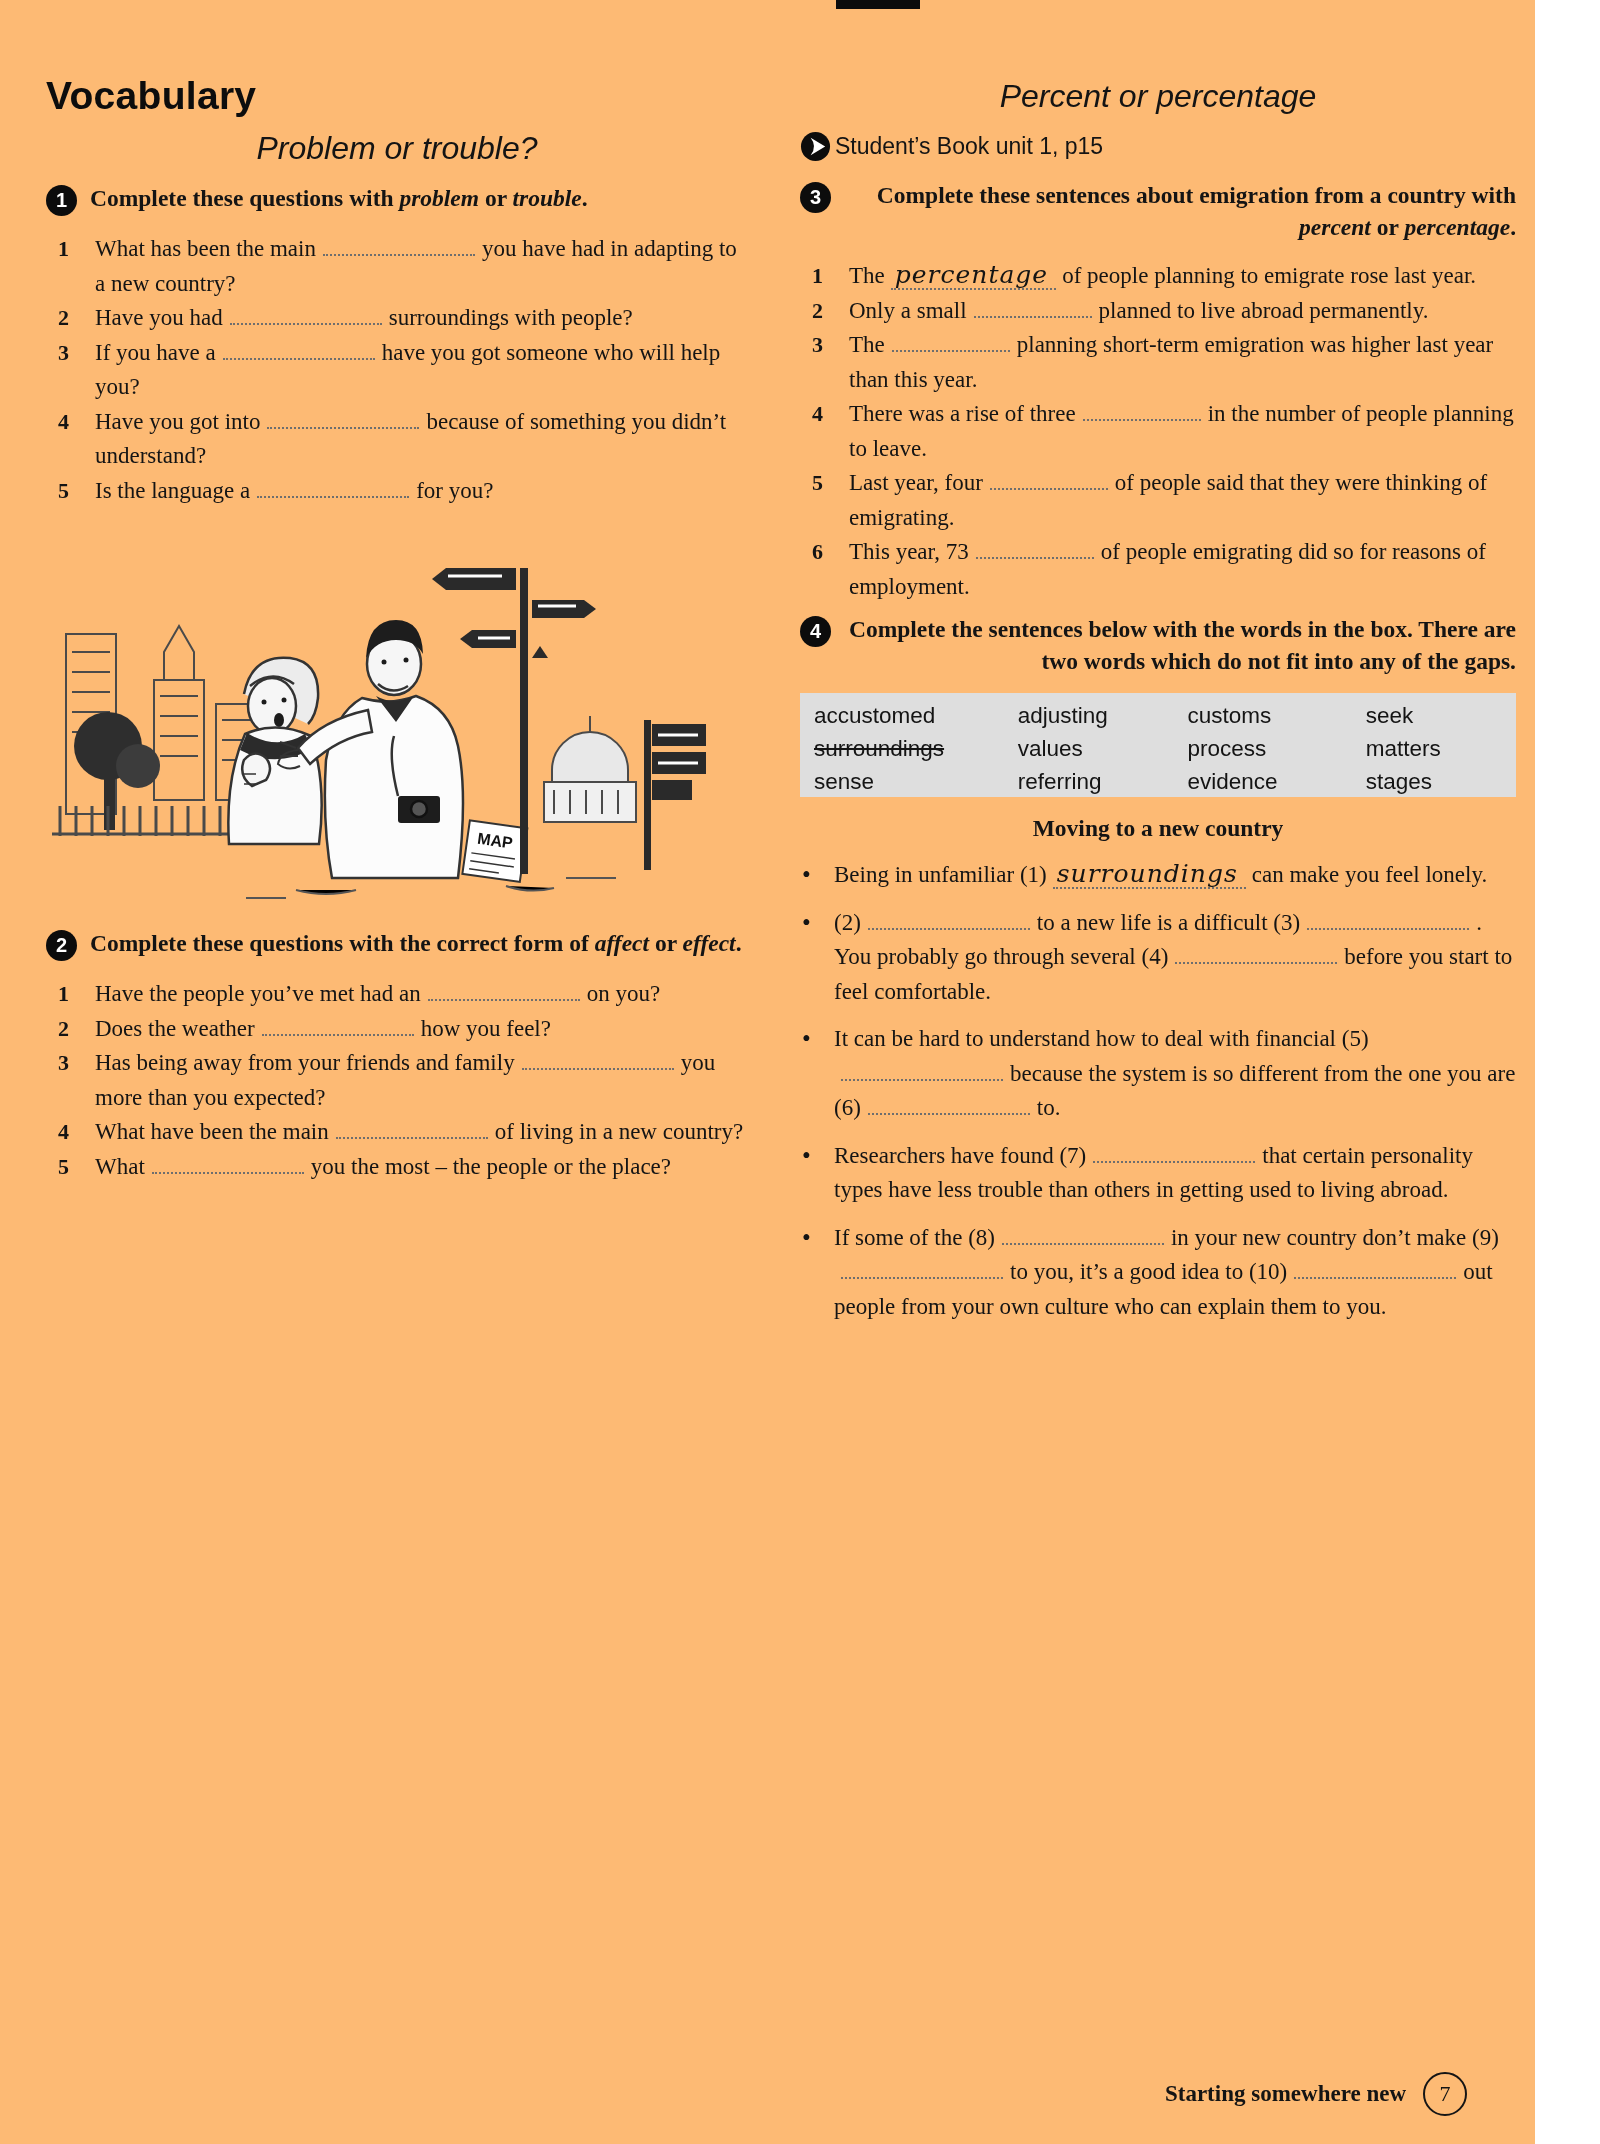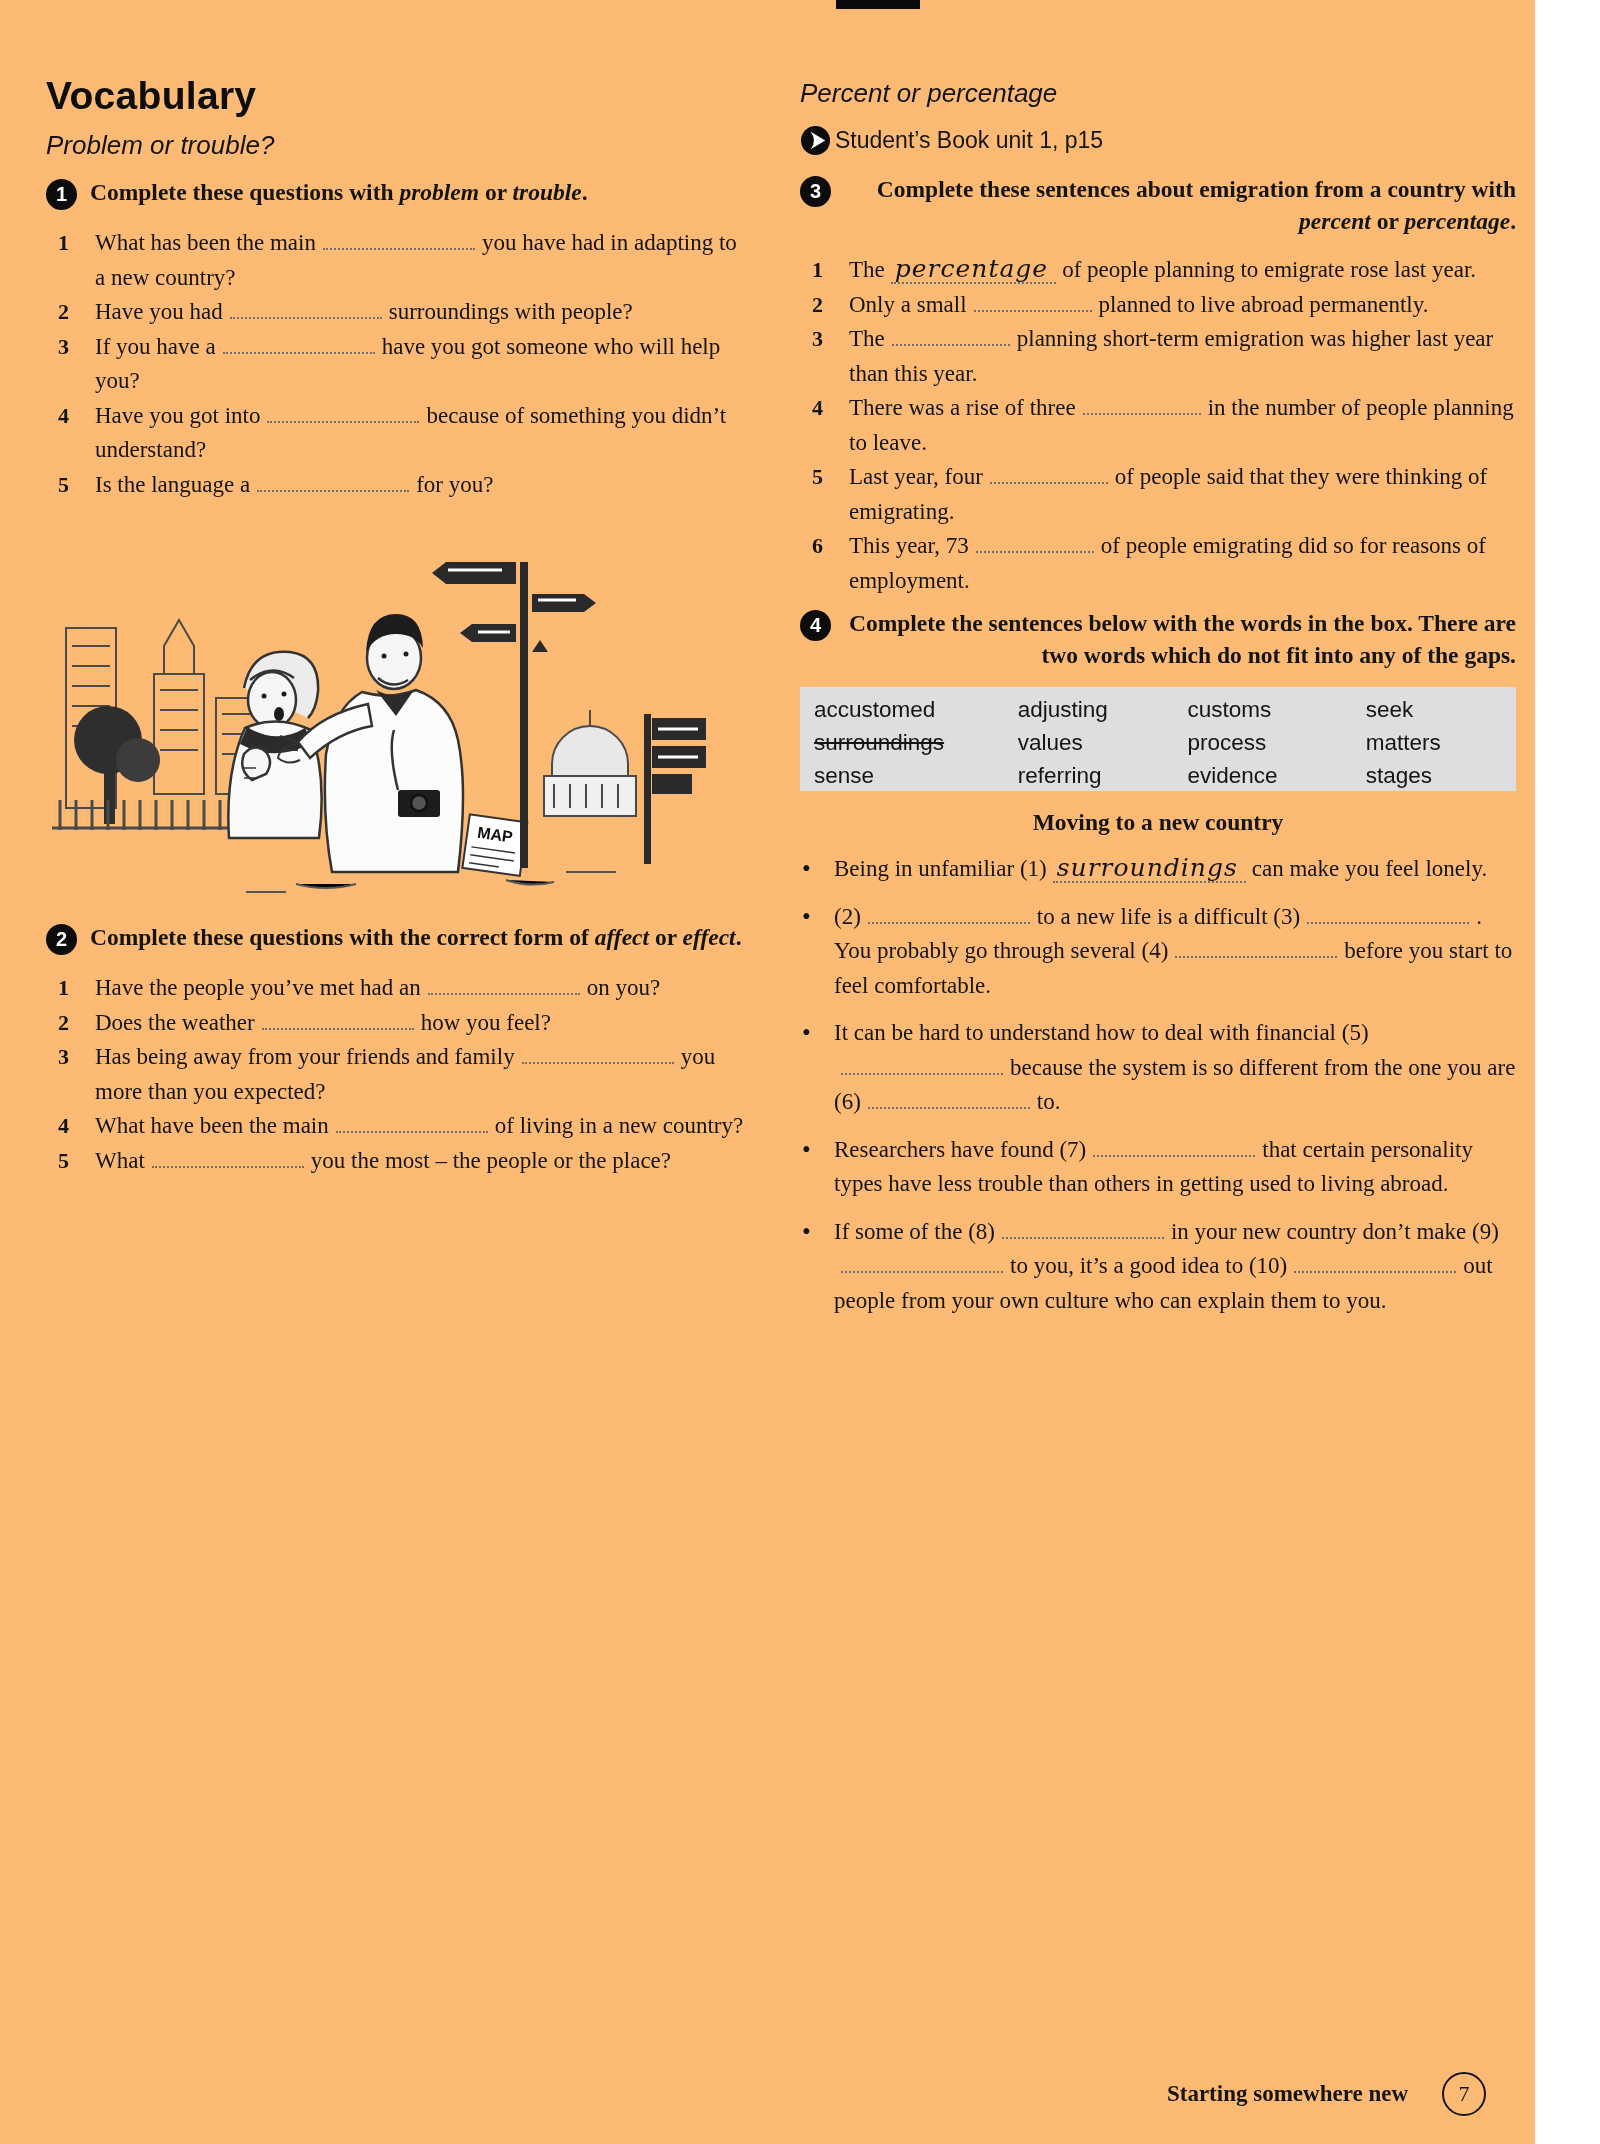--- a/index.html
+++ b/index.html
@@ -12,21 +12,21 @@
   .cols { display:flex; gap:52px; padding:74px 0 0 46px; }
   .col-left  { width:702px; flex:0 0 auto; }
   .col-right { width:716px; flex:0 0 auto; }
 
   .section-title {
     font-family:"Liberation Sans", sans-serif; font-weight:700;
     font-size:39px; margin:0 0 12px 0; letter-spacing:0.3px; color:#0d0d0d;
   }
   .subhead {
     font-family:"Liberation Sans", sans-serif; font-style:italic;
-    font-size:26px; margin:23px 0 16px 0;
+    font-size:32px; margin:23px 0 16px 0;text-align:center;
   }
   .subhead.first { margin-top:4px; }
 
   .exhead { display:flex; gap:13px; margin:10px 0 16px 0; }
   .badge {
     flex:0 0 auto; width:31px; height:31px; border-radius:50%;
     background:#0c0c0c; color:#ffffff; font-family:"Liberation Sans", sans-serif;
     font-size:20px; font-weight:700; display:flex; align-items:center; justify-content:center;
     margin-top:2px;
   }
@@ -67,21 +67,21 @@
   }
   .wordbox .struck { text-decoration:line-through; }
 
   .centerhead { text-align:center; font-weight:700; font-size:23.5px; margin:18px 0 16px 0; }
 
   .bullets { margin-left:2px; }
   .b { display:flex; margin-bottom:13px; }
   .b::before { content:"•"; flex:0 0 32px; font-size:25px; line-height:34.5px; }
   .bt { flex:1; font-size:23px; line-height:34.5px; }
 
-  .footer { position:absolute; right:49px; bottom:28px; display:flex; align-items:center; gap:34px; }
+  .footer { position:absolute; right:68px; bottom:28px; display:flex; align-items:center; gap:17px; }
   .ftext { font-weight:700; font-size:23px; }
   .pagenum {
     width:40px; height:40px; border:2.5px solid #151515; border-radius:50%;
     display:flex; align-items:center; justify-content:center; font-size:22px;
   }
 </style>
 </head>
 <body>
 
 <div class="page">

